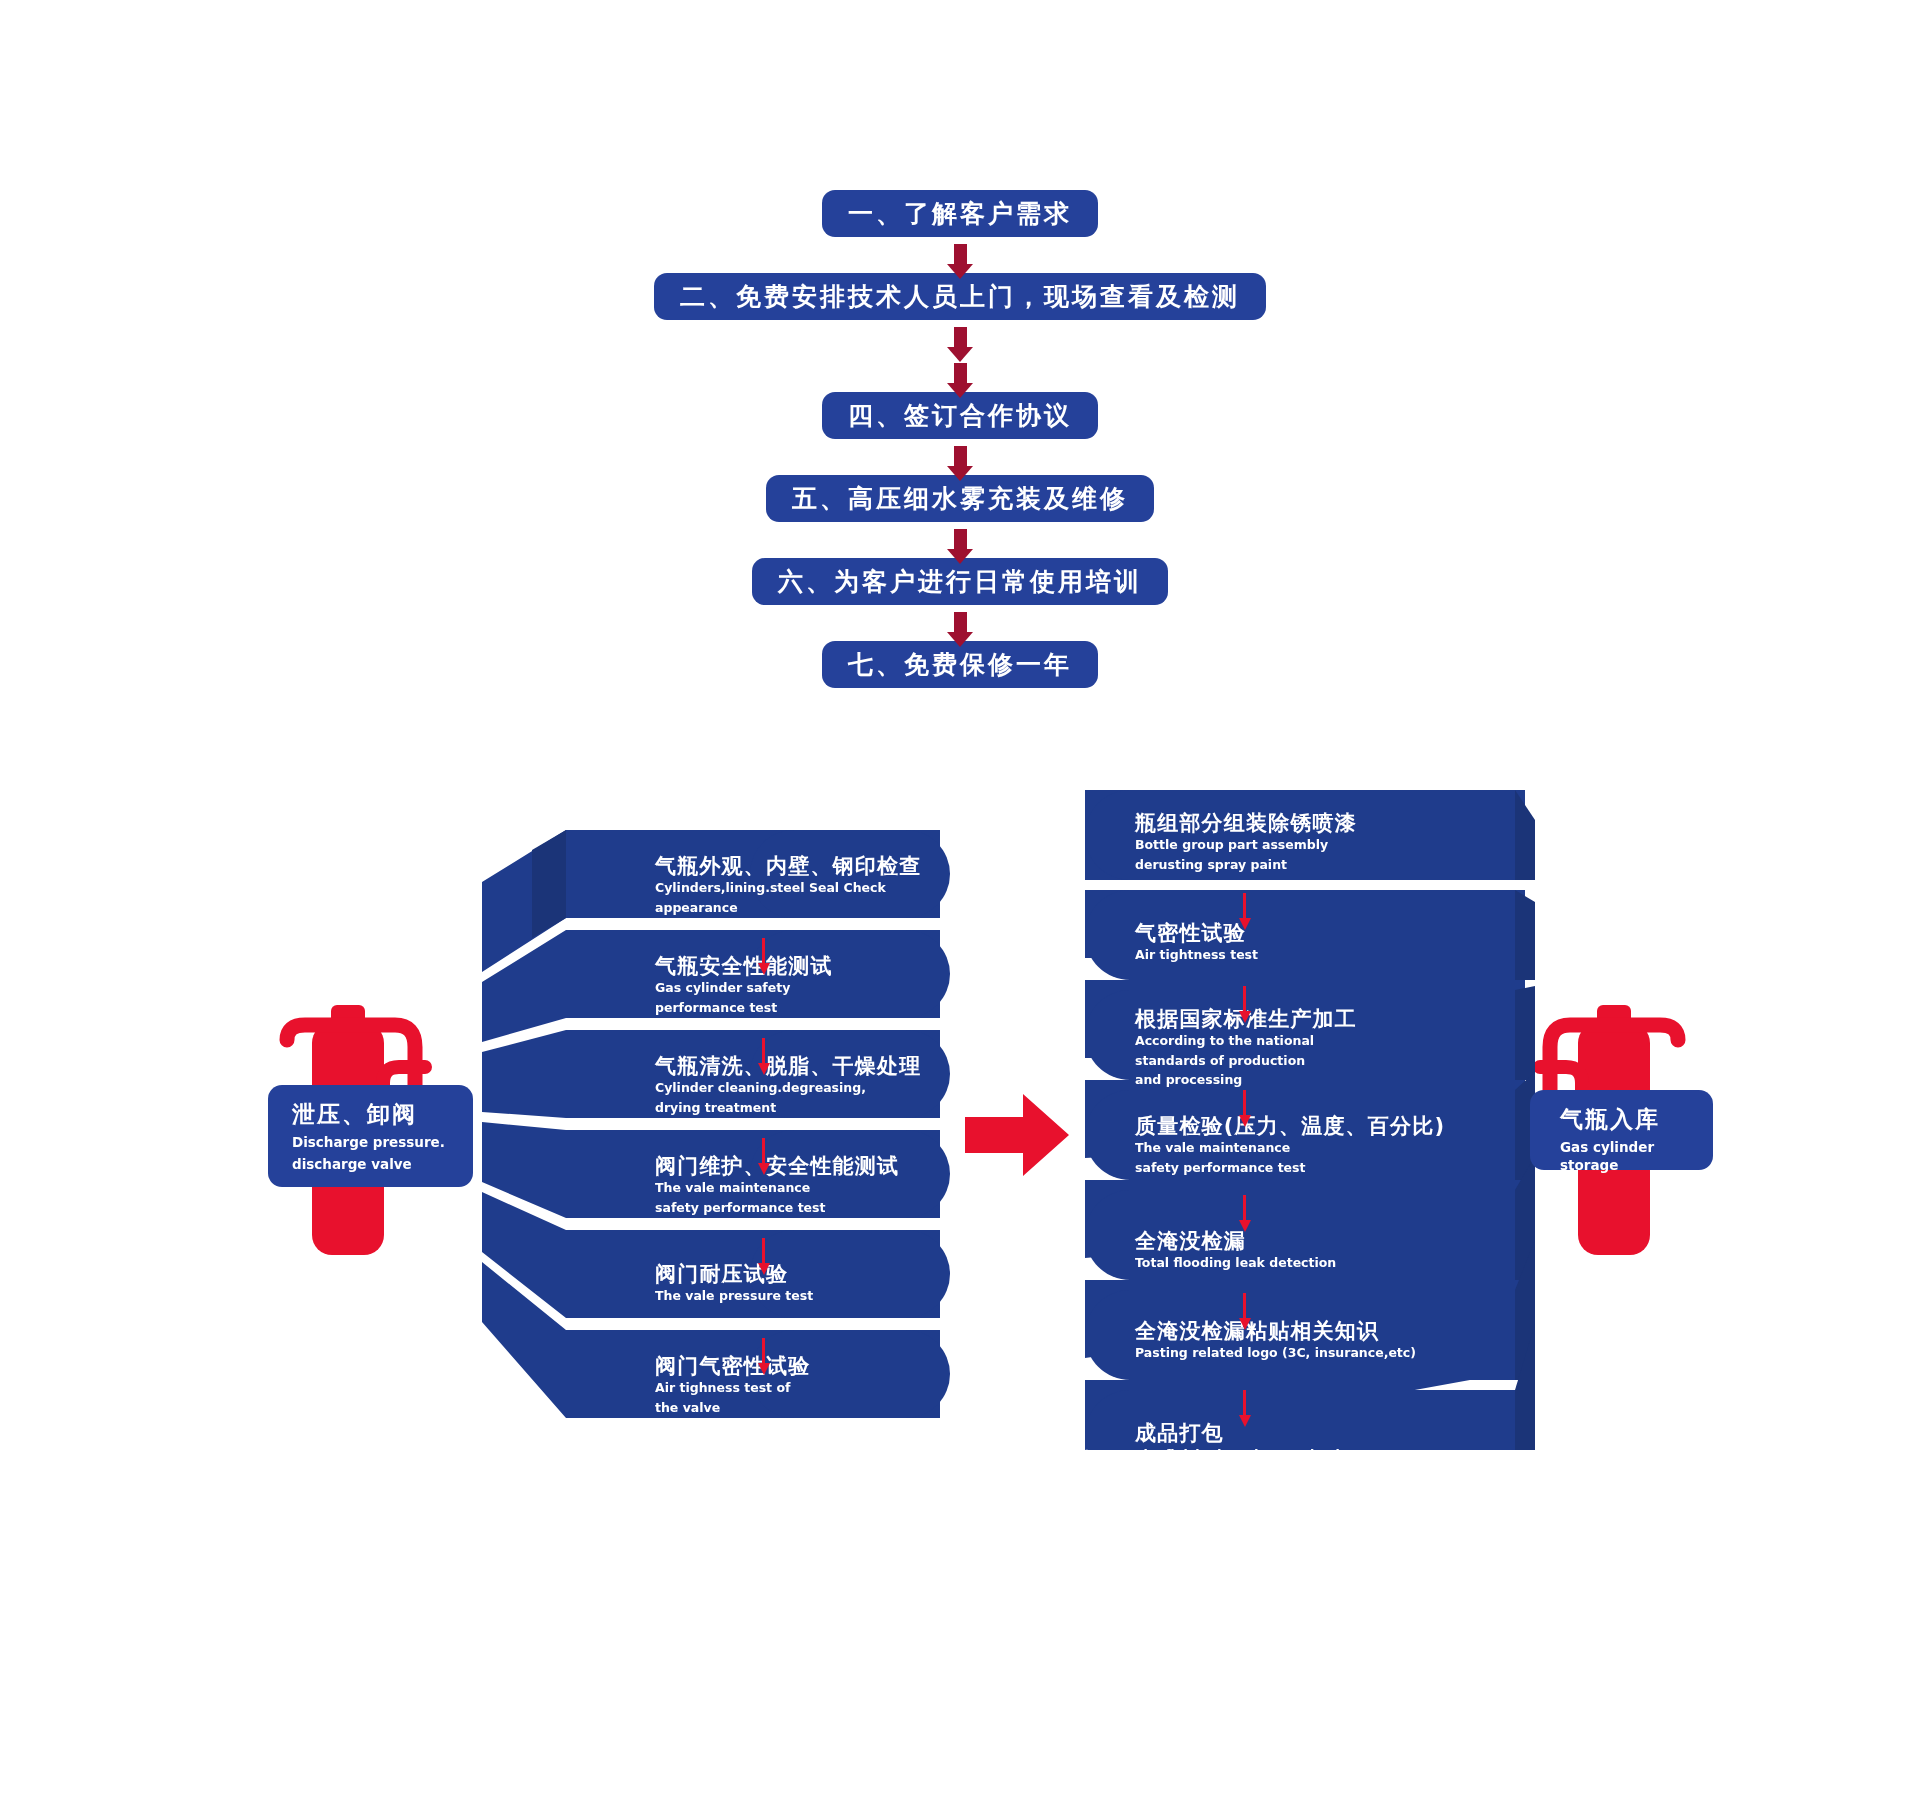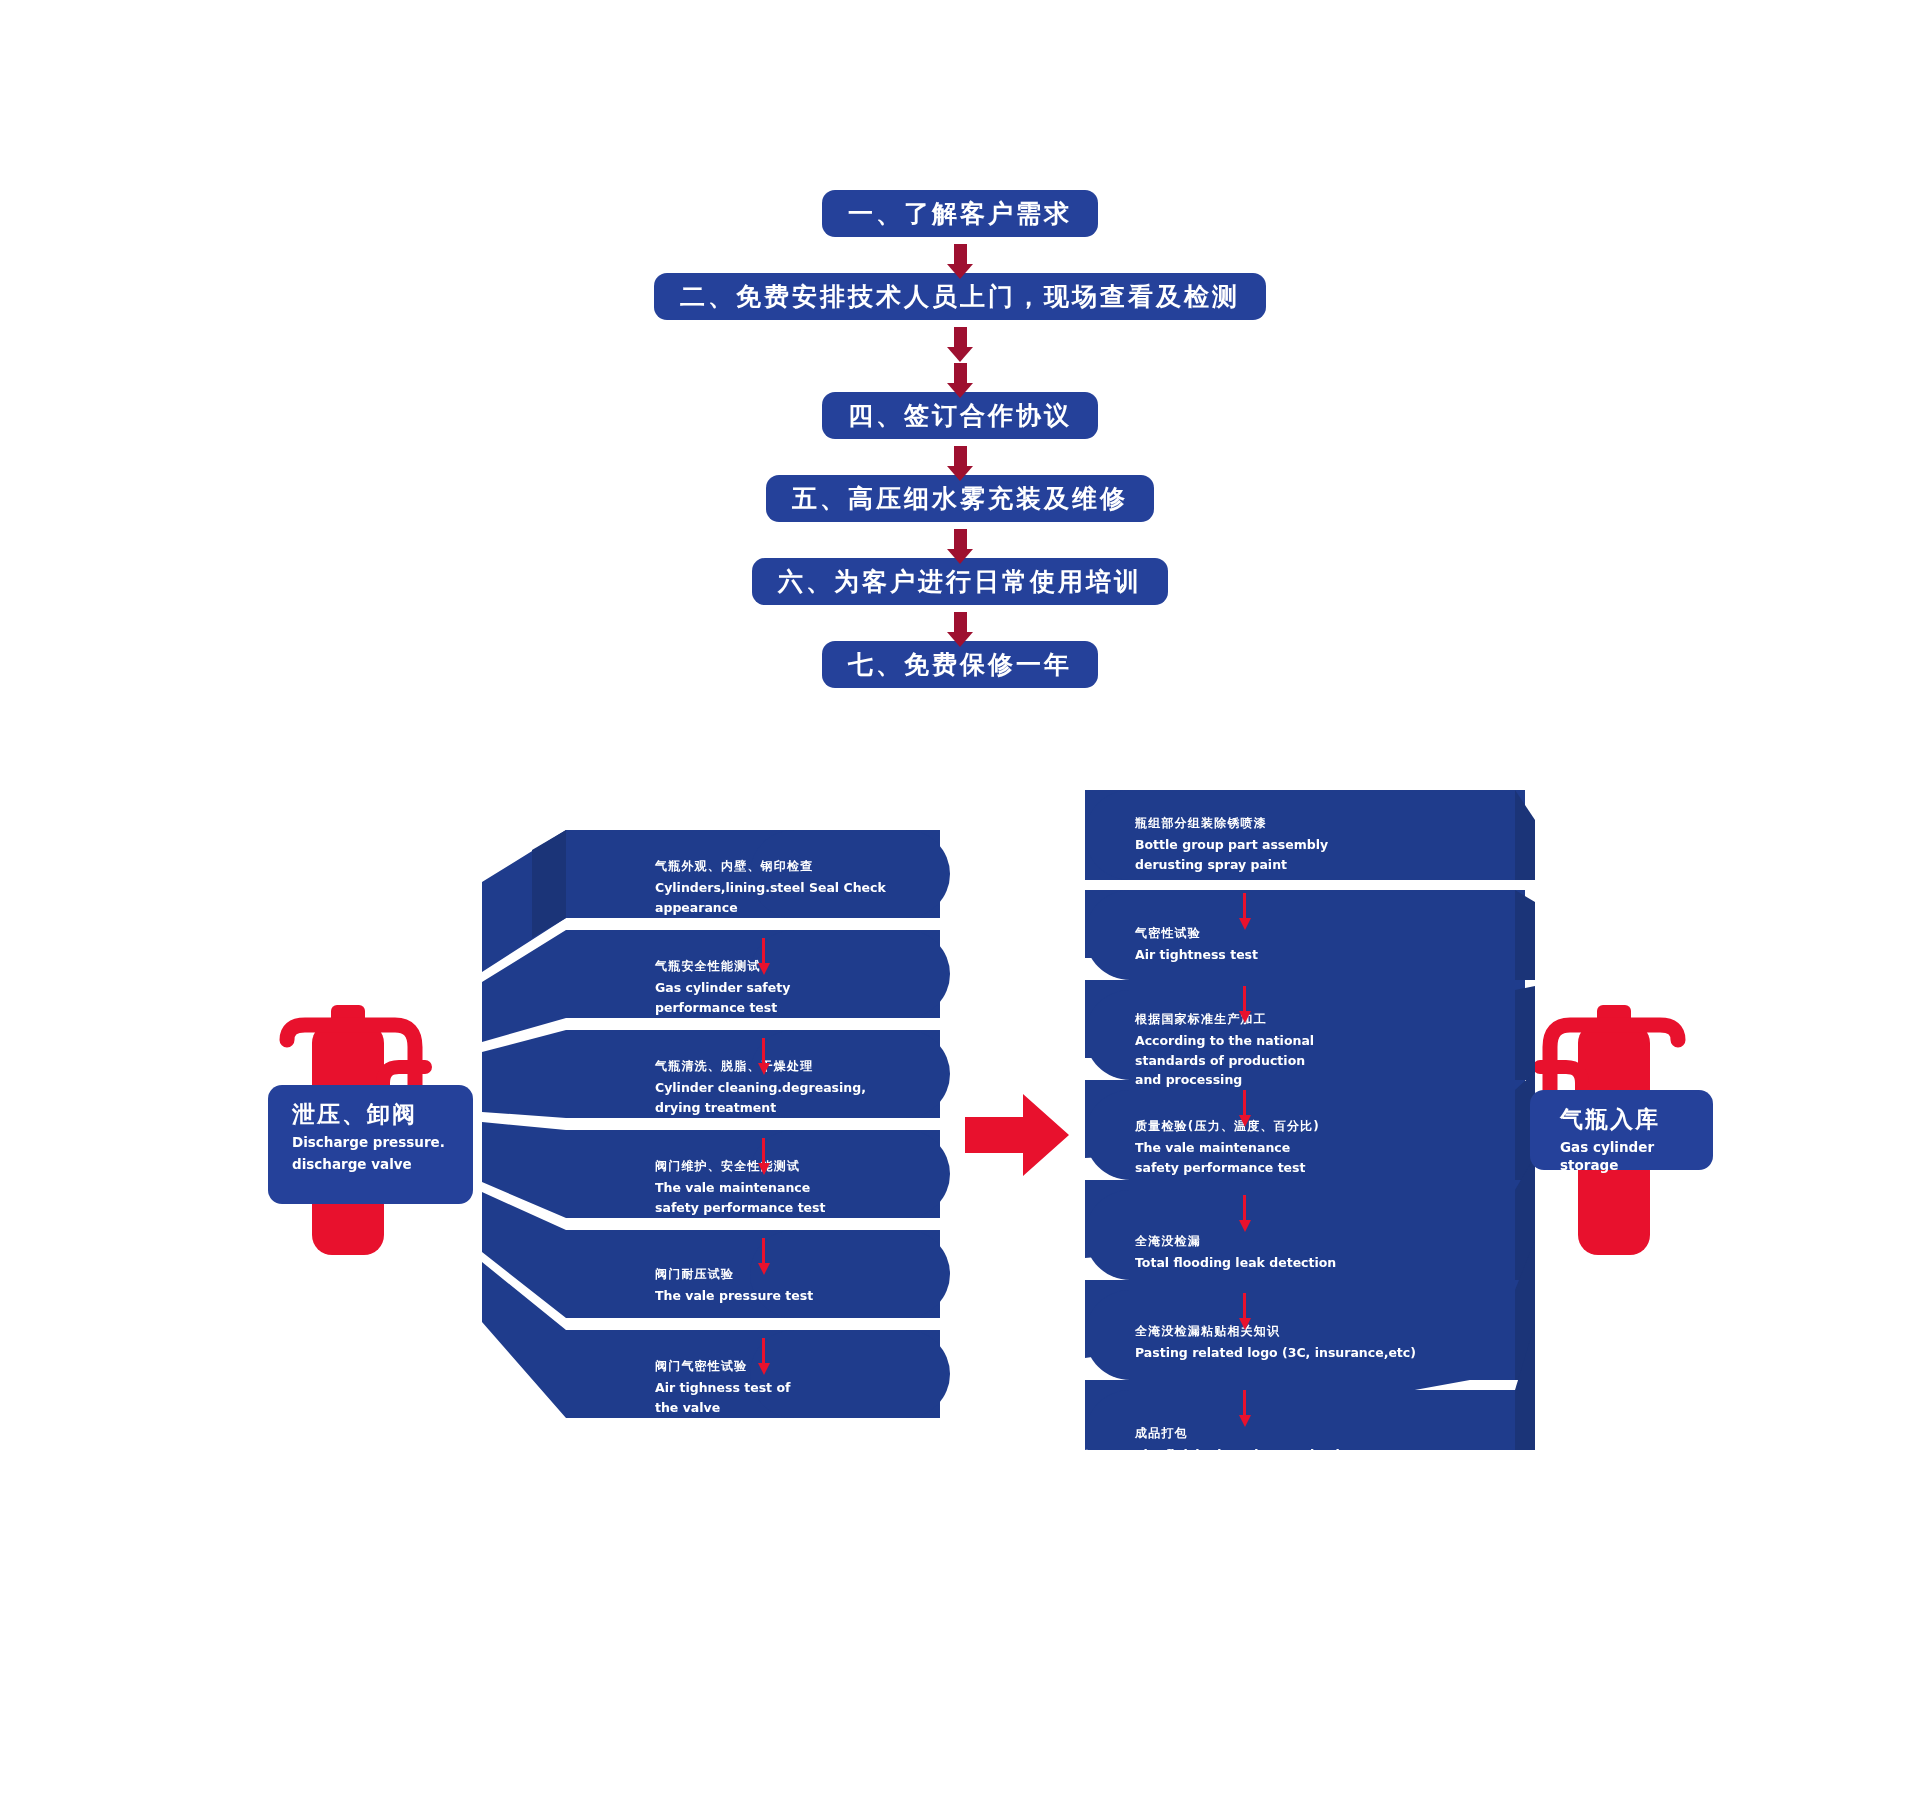--- a/index.html
+++ b/index.html
@@ -108,21 +108,21 @@
   .big-arrow { position: absolute; }
 
   
   .fan { position: absolute; }
   .fan-item {
     position: absolute;
     color: #ffffff;
     font-family: "DejaVu Sans", sans-serif;
   }
   .fan-item .cn {
-    font-size: 12px; font-weight: 700; letter-spacing: 1.2px;
+    font-size: 21px; font-weight: 700; letter-spacing: 1.2px;
     line-height: 22px; white-space: nowrap;
   }
   .fan-item .en {
     font-size: 12.5px; font-weight: 600; line-height: 16.5px; margin-top: 3px;
   }
 
   .mini-arrow { position: absolute; width: 3px; background: #e8112d; }
   .mini-arrow::after {
     content:""; position:absolute; left:50%; bottom:-11px; transform: translateX(-50%);
     width:0; height:0;
@@ -261,21 +261,21 @@
       <div class="en">Air tighness test of</div>
       <div class="en">the valve</div>
     </div>
 
     <div class="mini-arrow" style="left:762px; top:148px; height:26px;"></div>
     <div class="mini-arrow" style="left:762px; top:248px; height:26px;"></div>
     <div class="mini-arrow" style="left:762px; top:348px; height:26px;"></div>
     <div class="mini-arrow" style="left:762px; top:448px; height:26px;"></div>
     <div class="mini-arrow" style="left:762px; top:548px; height:26px;"></div>
 
-    <div class="endcap" style="left:268px; top:295px; width:205px; height:119px;">
+    <div class="endcap" style="left:268px; top:295px; width:205px; height:102px;">
       <div class="cn">泄压、卸阀</div>
       <div class="en">Discharge pressure.</div>
       <div class="en">discharge valve</div>
     </div>
 
     <svg class="big-arrow" style="left:965px; top:300px;" width="105" height="90" viewBox="0 0 105 90">
       <path d="M 0 27 L 58 27 L 58 4 L 104 45 L 58 86 L 58 63 L 0 63 Z" fill="#e8112d"></path>
     </svg>
 
     <svg class="fan" style="left:1085px; top:0px;" width="450" height="660" viewBox="0 0 450 660">

